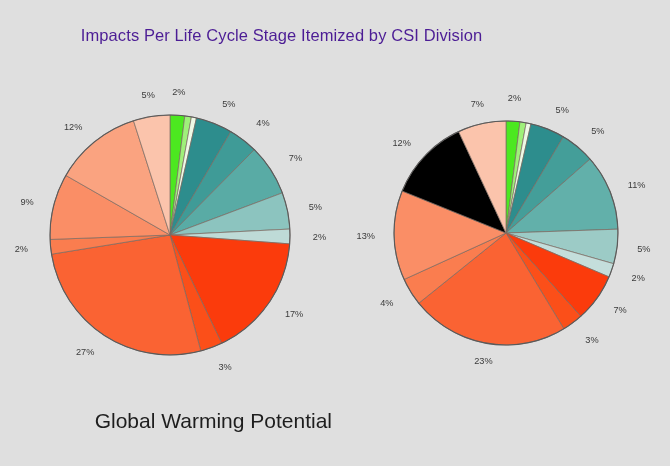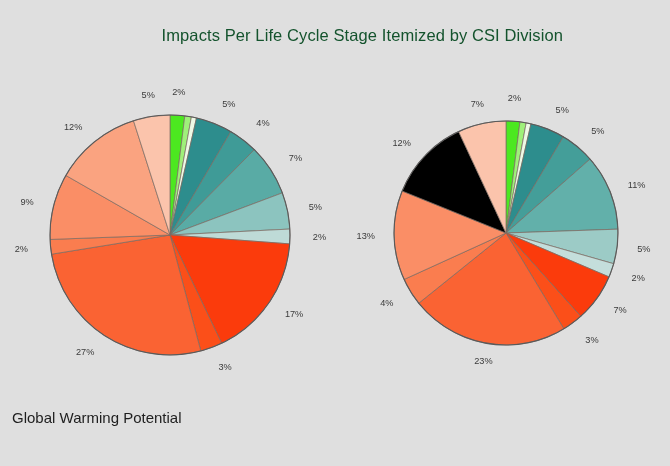--- a/index.html
+++ b/index.html
@@ -16,37 +16,37 @@
   }
   #figure {
     position: absolute;
     inset: 0;
   }
   #chart-title {
     position: absolute;
     top: 26px;
     left: 0;
     width: 563px;
-    text-align: right;
+    text-align: center;
     font-size: 16.5px;
-    color: #14532d;
+    color: #4c1d95;
     letter-spacing: 0.1px;
   }
   .pie-panel {
     position: absolute;
   }
   #panel-left  { left: 18px;  top: 82px; width: 310px; height: 310px; }
   #panel-right { left: 364px; top: 90px; width: 290px; height: 290px; }
 
   .pie-svg { display: block; overflow: visible; }
 
   .caption {
     position: absolute;
-    text-align: left;
-    font-size: 15px;
+    text-align: right;
+    font-size: 21px;
     color: #1e1e1e;
     width: 320px;
   }
   #caption-left  { left: 12px;  top: 409px; }
   #caption-right { left: 345px; top: 409px; }
 
   .slice-label {
     font-family: "Liberation Sans", sans-serif;
     font-size: 9.2px;
     fill: #3b3b3b;

